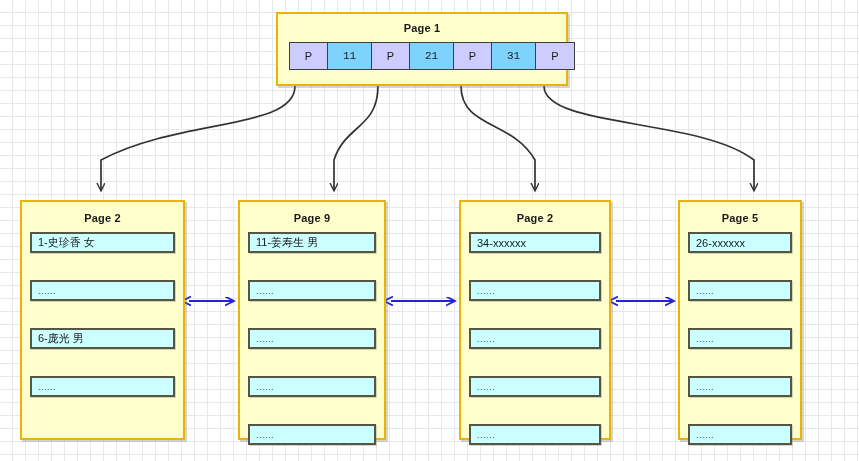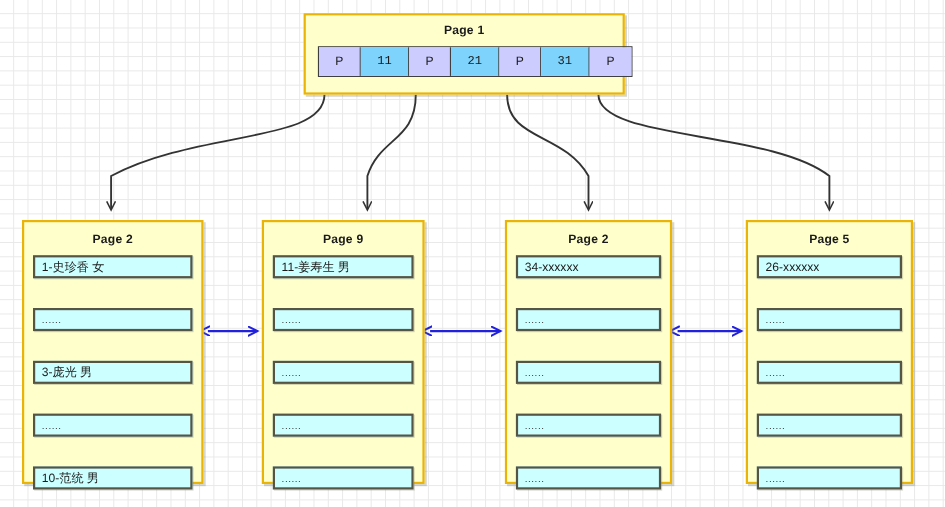--- a/index.html
+++ b/index.html
@@ -83,21 +83,21 @@
   }
   .root-cell:last-child { border-right: none; }
   .root-cell.ptr { background: #ccccff; width: 38px; }
   .root-cell.key { background: #7dd3fc; width: 44px; font-family: Liberation Mono, monospace; }
 
   
   .leaf-page { top: 200px; height: 240px; }
   #page-2 { left: 20px;  width: 165px; }
   #page-3 { left: 238px; width: 148px; }
   #page-4 { left: 459px; width: 152px; }
-  #page-5 { left: 678px; width: 152px; }
+  #page-5 { left: 678px; width: 124px; }
   .leaf-page .page-title { top: 10px; }
 
   .leaf-rows {
     position: absolute;
     left: 8px;
     right: 8px;
     top: 30px;
     bottom: 8px;
   }
   .leaf-row {
@@ -192,23 +192,22 @@
       <div class="root-cell key">31</div>
       <div class="root-cell ptr">P</div>
     </div>
   </div>
 
   <div class="page-box leaf-page" id="page-2">
     <div class="page-title">Page 2</div>
     <div class="leaf-rows">
       <div class="leaf-row r0">1-史珍香 女</div>
       <div class="leaf-row r1 ellipsis">......</div>
-      <div class="leaf-row r2">3-庞光 男</div>
-      <div class="leaf-row r3 ellipsis">......</div>
-      <div class="leaf-row r4">10-范统 男</div>
+      <div class="leaf-row r2">6-庞光 男</div>
+      <div class="leaf-row r3 ellipsis">......</div>
     </div>
   </div>
 
   <div class="page-box leaf-page" id="page-3">
     <div class="page-title">Page 9</div>
     <div class="leaf-rows">
       <div class="leaf-row r0">11-姜寿生 男</div>
       <div class="leaf-row r1 ellipsis">......</div>
       <div class="leaf-row r2 ellipsis">......</div>
       <div class="leaf-row r3 ellipsis">......</div>

